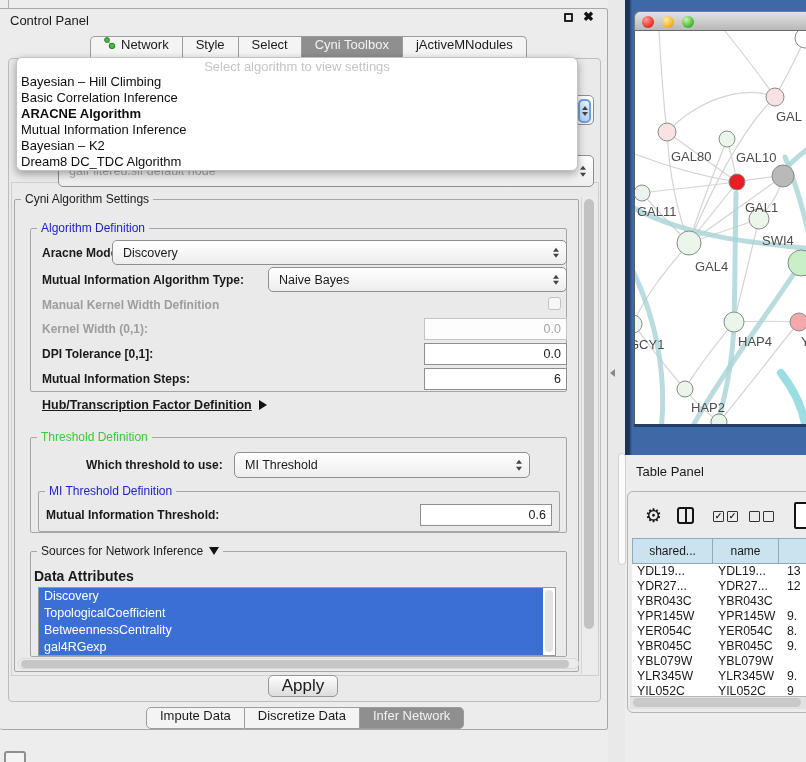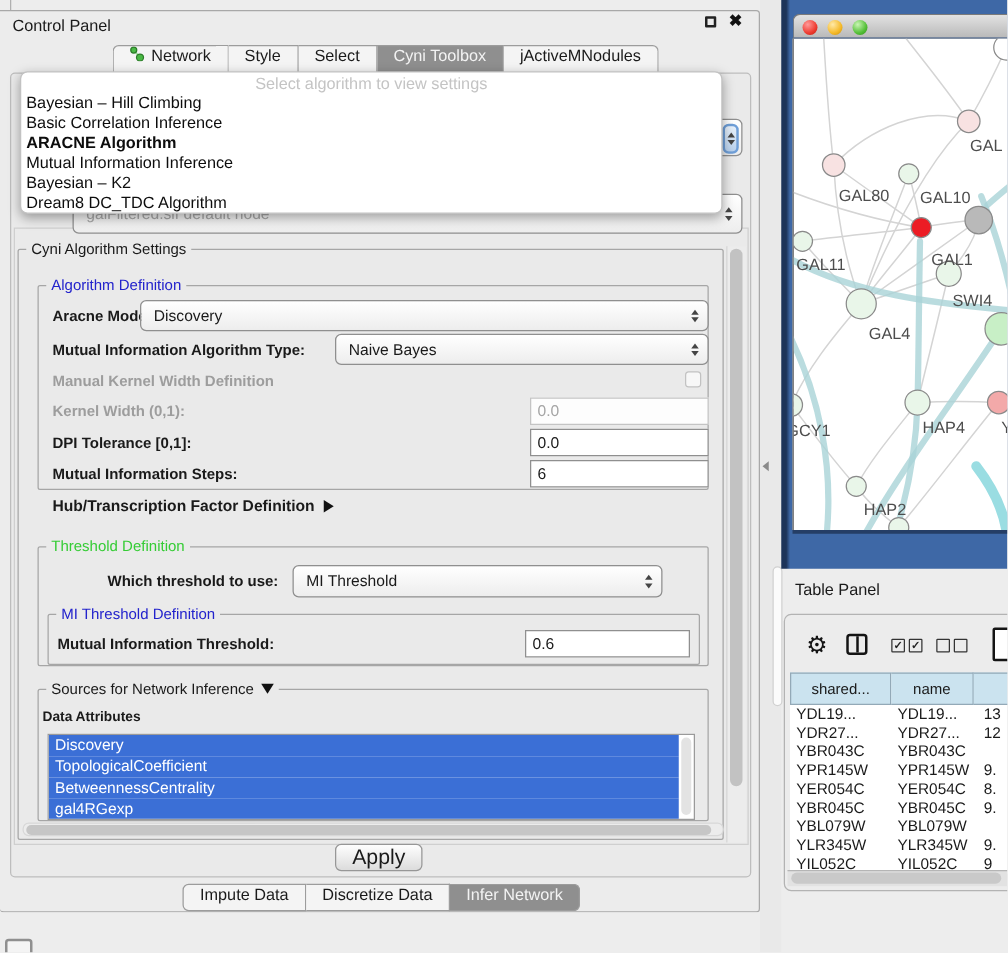--- a/index.html
+++ b/index.html
@@ -48,21 +48,21 @@
 
   
   .combo{border:1px solid #8f8f8f;border-radius:5px;background:linear-gradient(#ffffff,#ededed);
          display:flex;align-items:center;padding-left:10px;font-size:12.5px;}
   .combo .arrows{position:absolute;right:7px;top:50%;transform:translateY(-50%);}
   .arr-up{width:0;height:0;border-left:3.5px solid transparent;border-right:3.5px solid transparent;
           border-bottom:4.5px solid #444;margin-bottom:2.5px;}
   .arr-dn{width:0;height:0;border-left:3.5px solid transparent;border-right:3.5px solid transparent;
           border-top:4.5px solid #444;}
 
-  .field-input{border:1px solid #8f8f8f;background:#fff;font-size:12.5px;
+  .field-input{border:1px solid #8f8f8f;background:#fff;font-size:12.5px;text-align:right;
                padding:0 5px;line-height:20px;}
   .field-input.dis{color:#a5a5a5;border-color:#c4c4c4;background:#fdfdfd;}
   .checkbox{width:13px;height:13px;border:1px solid #c2c2c2;border-radius:3px;background:#f7f7f7;}
 
   .tri-right{display:inline-block;width:0;height:0;border-top:5.5px solid transparent;
              border-bottom:5.5px solid transparent;border-left:8px solid #111;margin-left:7px;vertical-align:-1px;}
   .tri-down{display:inline-block;width:0;height:0;border-left:5.5px solid transparent;
             border-right:5.5px solid transparent;border-top:8px solid #111;margin-left:6px;vertical-align:0px;}
 
   
@@ -221,21 +221,21 @@
   </div>
   <div class="abs flabel dis" style="left:42px;top:298px;">Manual Kernel Width Definition</div>
   <div class="abs checkbox" style="left:548px;top:297px;"></div>
   <div class="abs flabel dis" style="left:42px;top:322px;">Kernel Width (0,1):</div>
   <div class="abs field-input dis" style="left:424px;top:318px;width:143px;height:22px;">0.0</div>
   <div class="abs flabel" style="left:42px;top:347px;text-align:right;">DPI Tolerance [0,1]:</div>
   <div class="abs field-input" style="left:424px;top:343px;width:143px;height:22px;">0.0</div>
   <div class="abs flabel" style="left:42px;top:372px;">Mutual Information Steps:</div>
   <div class="abs field-input" style="left:424px;top:368px;width:143px;height:22px;">6</div>
 
-  <div class="abs" style="left:42px;top:398px;font-size:12.5px;font-weight:bold;">
+  <div class="abs" style="left:42px;top:398px;font-size:12.5px;font-weight:bold;text-decoration:underline;">
     <span>Hub/Transcription Factor Definition</span><span class="tri-right"></span>
   </div>
 
   <div class="abs group g-thr">
     <span class="glabel green">Threshold Definition</span>
   </div>
   <div class="abs flabel" style="left:86px;top:458px;">Which threshold to use:</div>
   <div class="abs combo" style="left:234px;top:452px;width:296px;height:26px;">
     <span>MI Threshold</span>
     <span class="arrows">
@@ -245,21 +245,21 @@
   </div>
   <div class="abs group g-mi">
     <span class="glabel blue">MI Threshold Definition</span>
   </div>
   <div class="abs flabel" style="left:46px;top:508px;">Mutual Information Threshold:</div>
   <div class="abs field-input" style="left:420px;top:504px;width:132px;height:22px;">0.6</div>
 
   <div class="abs group g-src">
     <span class="glabel"><span>Sources for Network Inference</span><span class="tri-down"></span></span>
   </div>
-  <div class="abs flabel" style="left:34px;top:568px;font-size:11px;">Data Attributes</div>
+  <div class="abs flabel" style="left:34px;top:568px;font-size:14px;">Data Attributes</div>
   <div class="abs src-list" id="src-list">
       <div class="src-item sel">Discovery</div>
       <div class="src-item sel">TopologicalCoefficient</div>
       <div class="src-item sel">BetweennessCentrality</div>
       <div class="src-item sel">gal4RGexp</div>
     </div>
   <div class="abs src-sb"></div>
 
   <div class="abs vsb-track"></div>
   <div class="abs vsb-thumb"></div>

